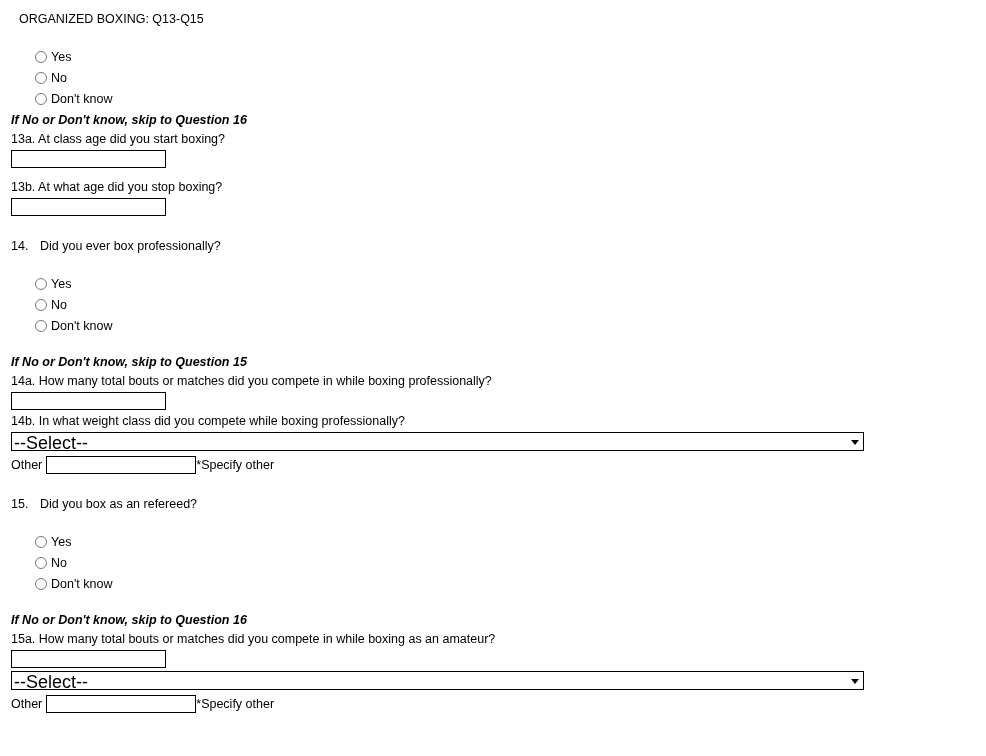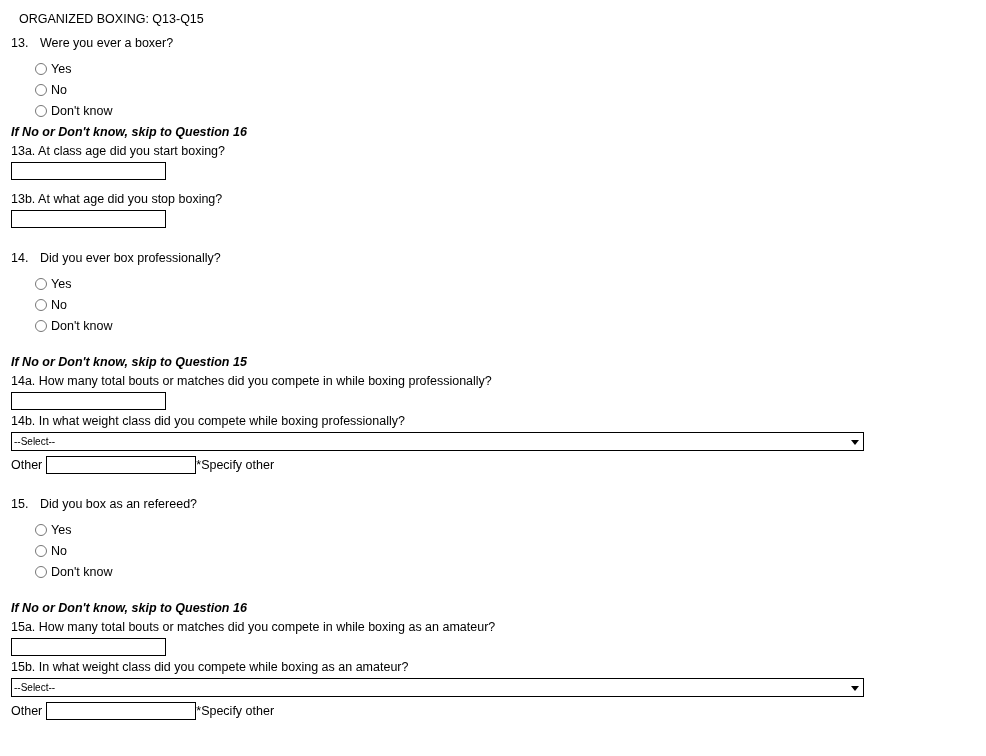--- a/index.html
+++ b/index.html
@@ -29,21 +29,21 @@
   .question {
     display: block;
     line-height: 16px;
     margin: 0;
   }
   .q-num {
     display: inline-block;
     min-width: 29px;
   }
   .radio-group {
-    margin: 10px 0 0 0;
+    margin: 22px 0 0 0;
     padding: 0;
   }
   .radio-row {
     display: flex;
     align-items: center;
     line-height: 15px;
     margin: 0 0 6px 0;
     height: 15px;
   }
   .radio-row input[type="radio"] {
@@ -85,21 +85,21 @@
   .gap-sm { height: 8px; }
   .gap-md { height: 15px; }
   .gap-lg { height: 22px; }
   select.dropdown {
     box-sizing: border-box;
     width: 853px;
     height: 19px;
     border: 1px solid #000000;
     background: #ffffff;
     font-family: "Liberation Sans", sans-serif;
-    font-size: 10px;
+    font-size: 18px;
     padding: 0 2px;
     margin: 3px 0 0 0;
     display: block;
     -webkit-appearance: none;
     appearance: none;
   }
   .select-wrap {
     position: relative;
     width: 853px;
   }
@@ -137,23 +137,20 @@
     margin-left: 0px;
   }
 </style>
 </head>
 <body>
 
 <div class="page">
 
   <div class="section-title">ORGANIZED BOXING: Q13-Q15</div>
 
-  <div class="question">
-    <span class="q-num">13.</span><span>Were you ever a boxer?</span>
-  </div>
 
   <div class="radio-group">
     <div class="radio-row">
       <input type="radio" name="q13" style="">
       <span class="radio-label">Yes</span>
     </div>
     <div class="radio-row">
       <input type="radio" name="q13" style="">
       <span class="radio-label">No</span>
     </div>
@@ -236,21 +233,20 @@
     </div>
   </div>
 
   <div class="gap-md"></div>
 
   <div class="skip">If No or Don't know, skip to Question 16</div>
 
   <div class="sub-q">15a.  How many total bouts or matches did you compete in while boxing as an amateur?</div>
   <input class="text-input" type="text" value="" style="">
 
-  <div class="sub-q">15b.  In what weight class did you compete while boxing as an amateur?</div>
   <div class="select-wrap">
     <select class="dropdown">
       <option>--Select--</option>
     </select>
     <span class="select-arrow"></span>
   </div>
 
   <div class="other-row">
     <span class="other-label">Other</span>
     <input class="other-input" type="text" value="" style="">

